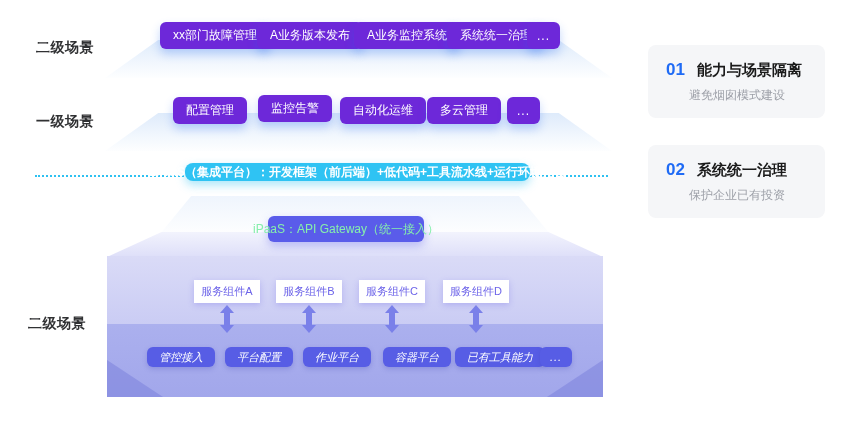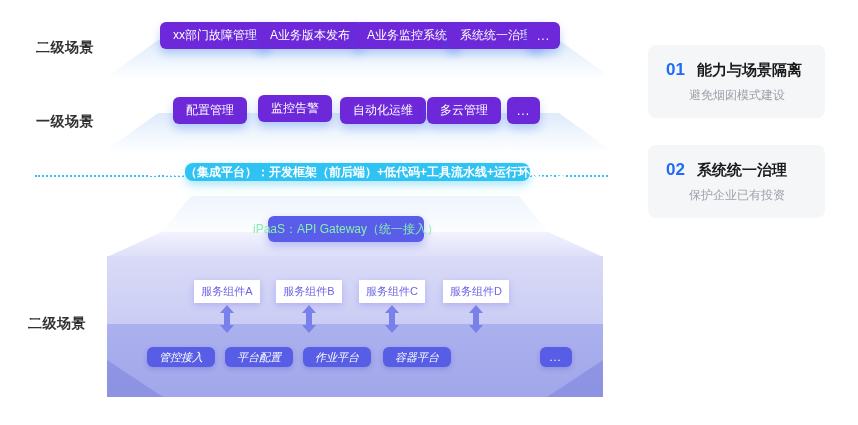--- a/index.html
+++ b/index.html
@@ -123,20 +123,21 @@
       <span class="shaft"></span>
     </div>
   <div class="varrow" style="left:469px">
       <span class="shaft"></span>
     </div>
 
   <div class="tool" style="left:147px">管控接入</div>
   <div class="tool" style="left:225px">平台配置</div>
   <div class="tool" style="left:303px">作业平台</div>
   <div class="tool" style="left:383px">容器平台</div>
+  <div class="tool" style="left:455px">已有工具能力</div>
   <div class="tool more" style="left:540px">...</div>
 
   <div class="benefit" style="top:45px">
     <div class="head">
       <span class="num">01</span>
       <span class="title">能力与场景隔离</span>
     </div>
     <div class="desc">避免烟囱模式建设</div>
   </div>
   <div class="benefit" style="top:145px">

